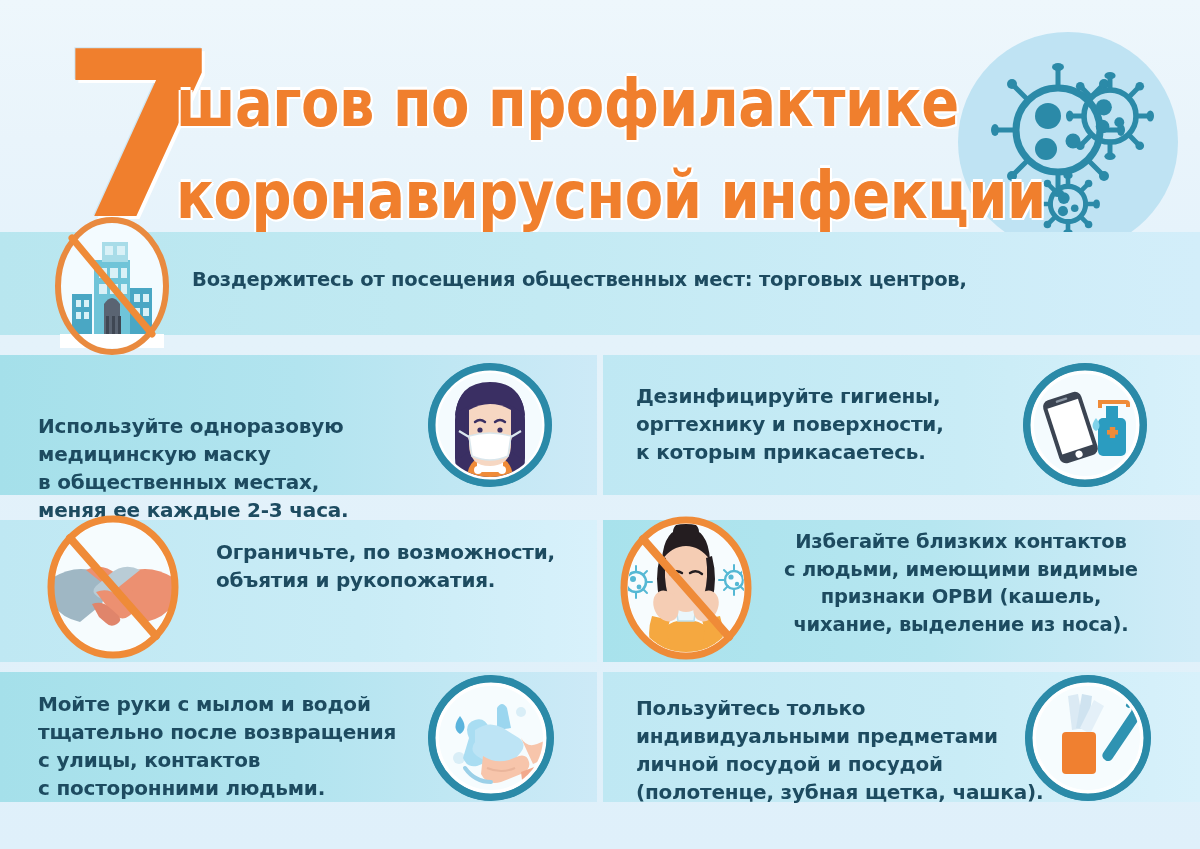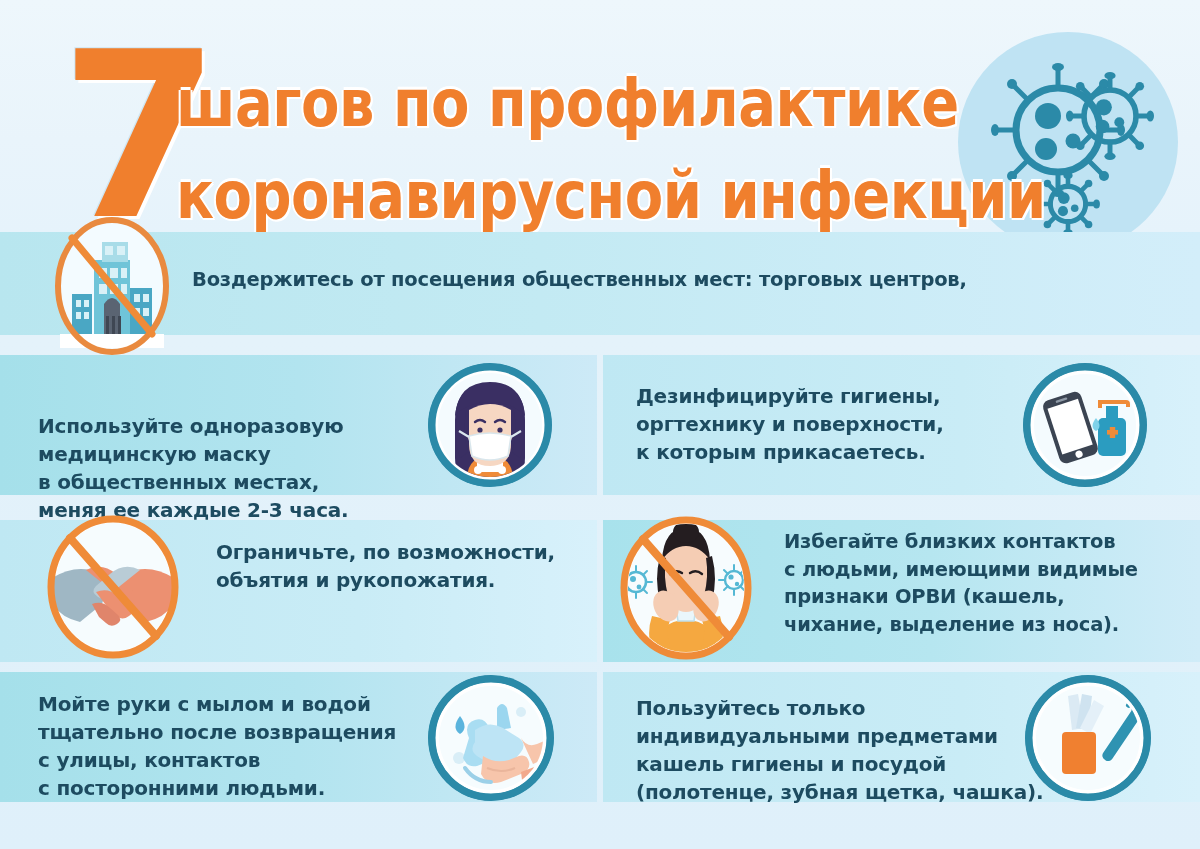--- a/index.html
+++ b/index.html
@@ -46,21 +46,21 @@
 
   .txt{position:absolute;color:#1d4b60;
     font-family:"DejaVu Sans","Liberation Sans",sans-serif;
     font-weight:bold;letter-spacing:-0.2px;}
   .txt span{display:block;}
 
   .t-row1{left:192px;top:266px;font-size:19.5px;line-height:28px;}
   .t-r2l{left:38px;top:370px;font-size:20px;line-height:28px;margin-top:42px;}
   .t-r2r{left:636px;top:382px;font-size:20px;line-height:28px;}
   .t-r3l{left:216px;top:538px;font-size:20px;line-height:28px;}
-  .t-r3r{left:784px;top:528px;font-size:19.5px;line-height:27.5px;}
+  .t-r3r{left:784px;top:528px;font-size:19.5px;line-height:27.5px;text-align:center;}
   .t-r4l{left:38px;top:690px;font-size:20px;line-height:28px;}
   .t-r4r{left:636px;top:683px;font-size:20px;line-height:28px;margin-top:11px;}
 
   
   .ico{position:absolute;}
   svg{display:block;overflow:visible;}
 </style>
 </head>
 <body>
 
@@ -428,21 +428,21 @@
         <path d="M96 100 l16 -6 q8 -2 10 6 l-4 10 -20 6 Z" fill="#f2a98c"></path>
         <path d="M40 96 q10 14 26 14" stroke="#9bd0e8" stroke-width="4" fill="none" stroke-linecap="round"></path>
       </g>
       <circle cx="66" cy="66" r="59" fill="none" stroke="#2b8aa8" stroke-width="7"></circle>
     </svg>
   </div>
 
   <div class="txt t-r4r">
     <span>Пользуйтесь только</span>
     <span>индивидуальными предметами</span>
-    <span>кашель гигиены и посудой</span>
+    <span>личной посудой и посудой</span>
     <span>(полотенце, зубная щетка, чашка).</span>
   </div>
 
   <div class="ico" style="left:1022px;top:672px;width:132px;height:132px;">
     <svg viewBox="0 0 132 132" width="132" height="132">
       <circle cx="66" cy="66" r="63" fill="#2b8aa8"></circle>
       <circle cx="66" cy="66" r="56" fill="#ffffff"></circle>
       <circle cx="66" cy="66" r="52" fill="#f6fcfe"></circle>
       <clipPath id="cp">
           <circle cx="66" cy="66" r="52"></circle>

